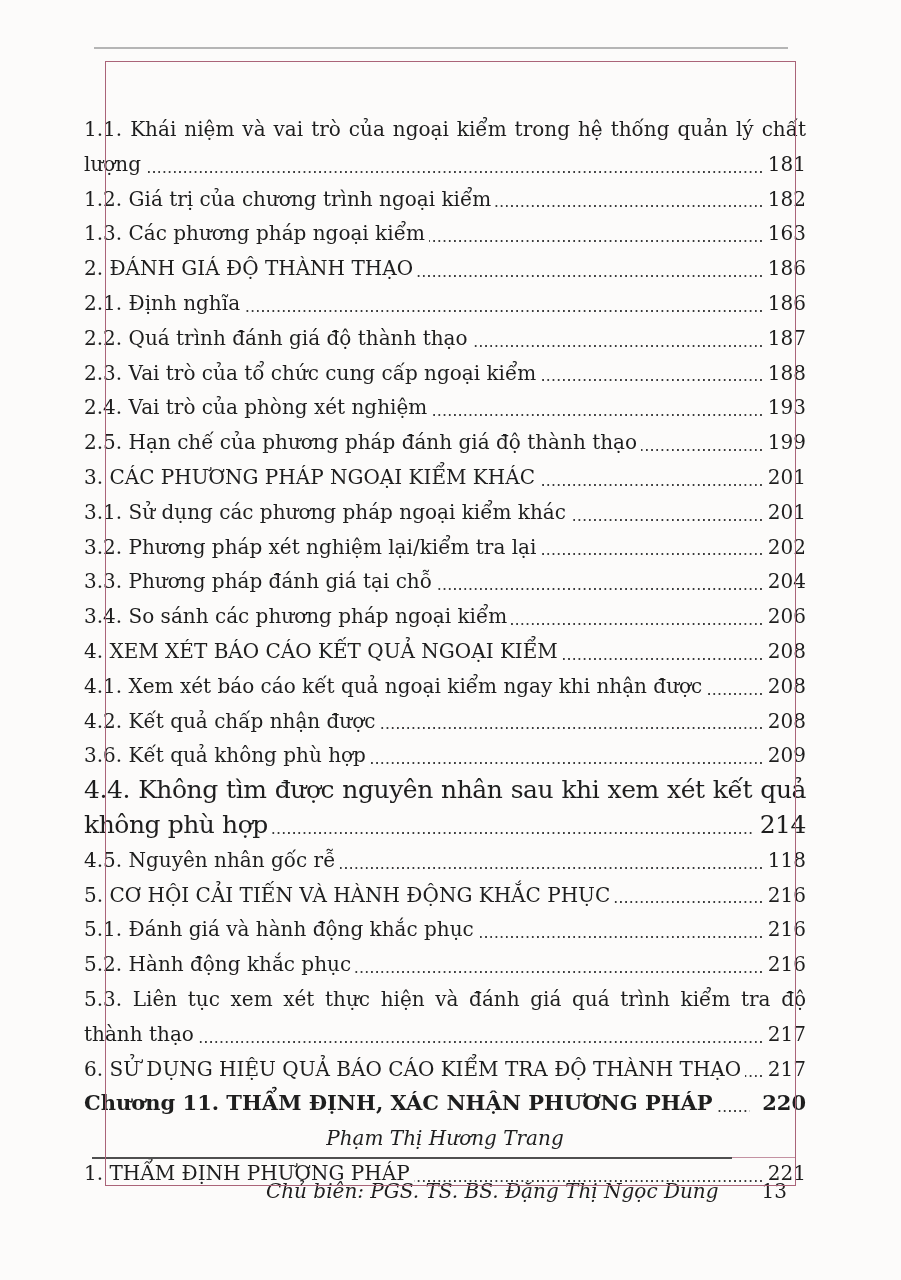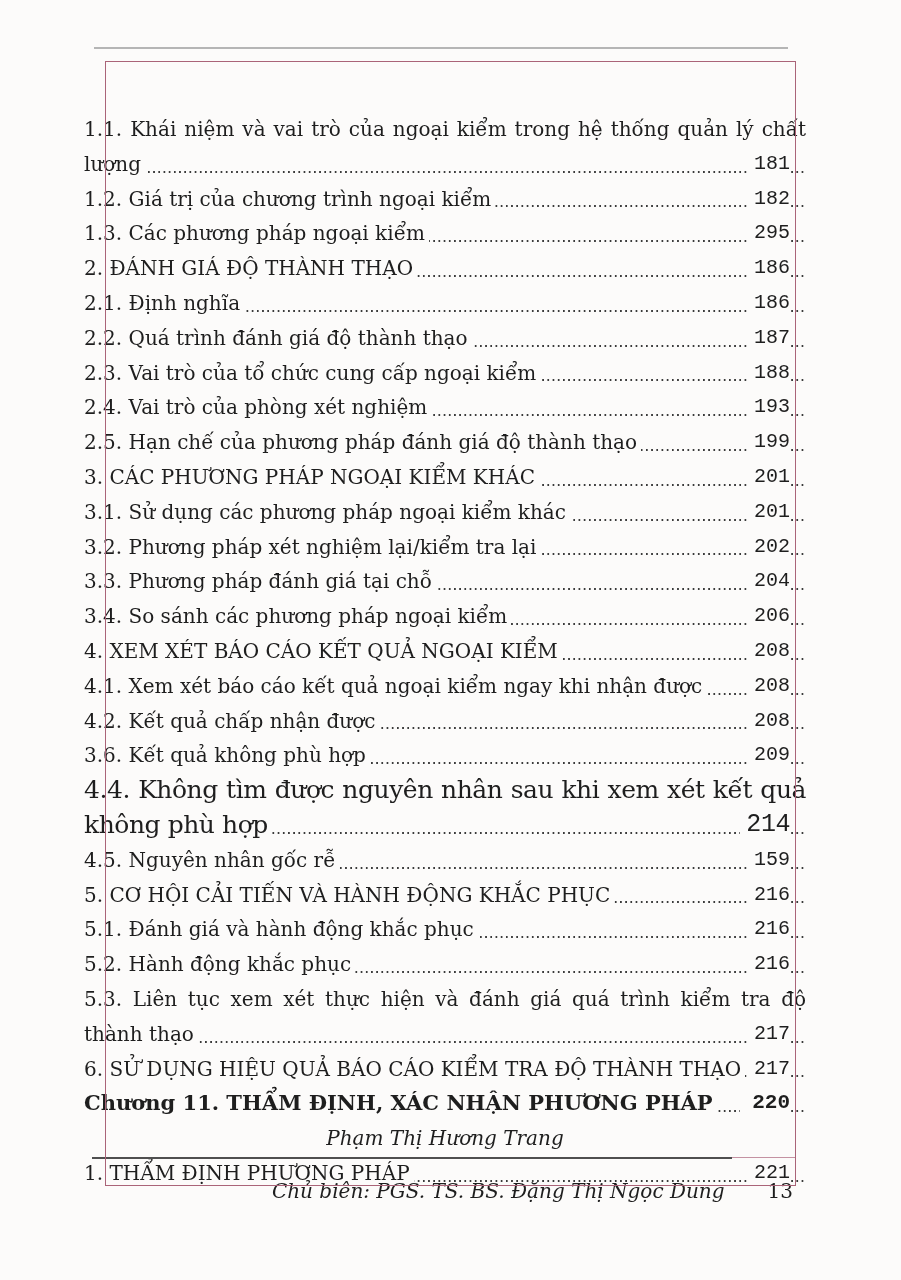--- a/index.html
+++ b/index.html
@@ -38,62 +38,61 @@
     background-size:5.2px 4px;
     background-repeat:repeat-x;
     background-position:left calc(100% - 8px);
   }
   
   .toc-entry .t{
     background:var(--paper);
     padding-right:4px;
   }
   .toc-entry .pg{
-    position:absolute;right:16px;bottom:0;line-height:34.8px;
+    position:absolute;right:0;bottom:0;line-height:34.8px;
     background:var(--paper);
     padding-left:6px;
     white-space:nowrap;
-    font-family:Liberation Mono, monospace;
   }
   .toc-entry.chapter{font-weight:bold;font-size:21px;}
   .toc-entry.chapter .pg{padding-left:12px;}
   .toc-entry.tight{font-size:25px;letter-spacing:-0.45px;}
   .toc-entry.author{
     background-image:none;text-align:center;font-style:italic;
   }
   .toc-entry.author .t{background:none;padding-right:0;}
   
   .footer{position:absolute;left:92px;top:1157px;width:714px;z-index:1;}
   .footer-rule{position:absolute;left:0;top:0;width:640px;height:0;border-top:2px solid #4f4f4f;}
   .footer-rule-ext{position:absolute;left:640px;top:0;width:64px;height:0;border-top:1.5px solid #c492a2;}
   .footer-row{
     display:flex;justify-content:flex-end;align-items:baseline;
     padding-top:21px;font-size:20px;line-height:26px;
   }
   .credit{font-style:italic;}
-  .pagenum{margin-left:43px;margin-right:13px;}
+  .pagenum{margin-left:43px;margin-right:19px;}
 </style>
 </head>
 <body>
 
 <div class="top-rule"></div>
 <div class="frame"></div>
 
 <div class="toc">
     <div class="toc-entry">
     <span class="t">1.1. Khái niệm và vai trò của ngoại kiểm trong hệ thống quản lý chất lượng</span>
     <span class="pg">181</span>
   </div>
     <div class="toc-entry">
     <span class="t">1.2. Giá trị của chương trình ngoại kiểm</span>
     <span class="pg">182</span>
   </div>
     <div class="toc-entry">
     <span class="t">1.3. Các phương pháp ngoại kiểm</span>
-    <span class="pg">295</span>
+    <span class="pg">163</span>
   </div>
     <div class="toc-entry section">
     <span class="t">2. ĐÁNH GIÁ ĐỘ THÀNH THẠO</span>
     <span class="pg">186</span>
   </div>
     <div class="toc-entry">
     <span class="t">2.1. Định nghĩa</span>
     <span class="pg">186</span>
   </div>
     <div class="toc-entry">
@@ -147,21 +146,21 @@
     <div class="toc-entry">
     <span class="t">3.6. Kết quả không phù hợp</span>
     <span class="pg">209</span>
   </div>
     <div class="toc-entry tight">
     <span class="t">4.4. Không tìm được nguyên nhân sau khi xem xét kết quả không phù hợp</span>
     <span class="pg">214</span>
   </div>
     <div class="toc-entry">
     <span class="t">4.5. Nguyên nhân gốc rễ</span>
-    <span class="pg">159</span>
+    <span class="pg">118</span>
   </div>
     <div class="toc-entry section">
     <span class="t">5. CƠ HỘI CẢI TIẾN VÀ HÀNH ĐỘNG KHẮC PHỤC</span>
     <span class="pg">216</span>
   </div>
     <div class="toc-entry">
     <span class="t">5.1. Đánh giá và hành động khắc phục</span>
     <span class="pg">216</span>
   </div>
     <div class="toc-entry">

